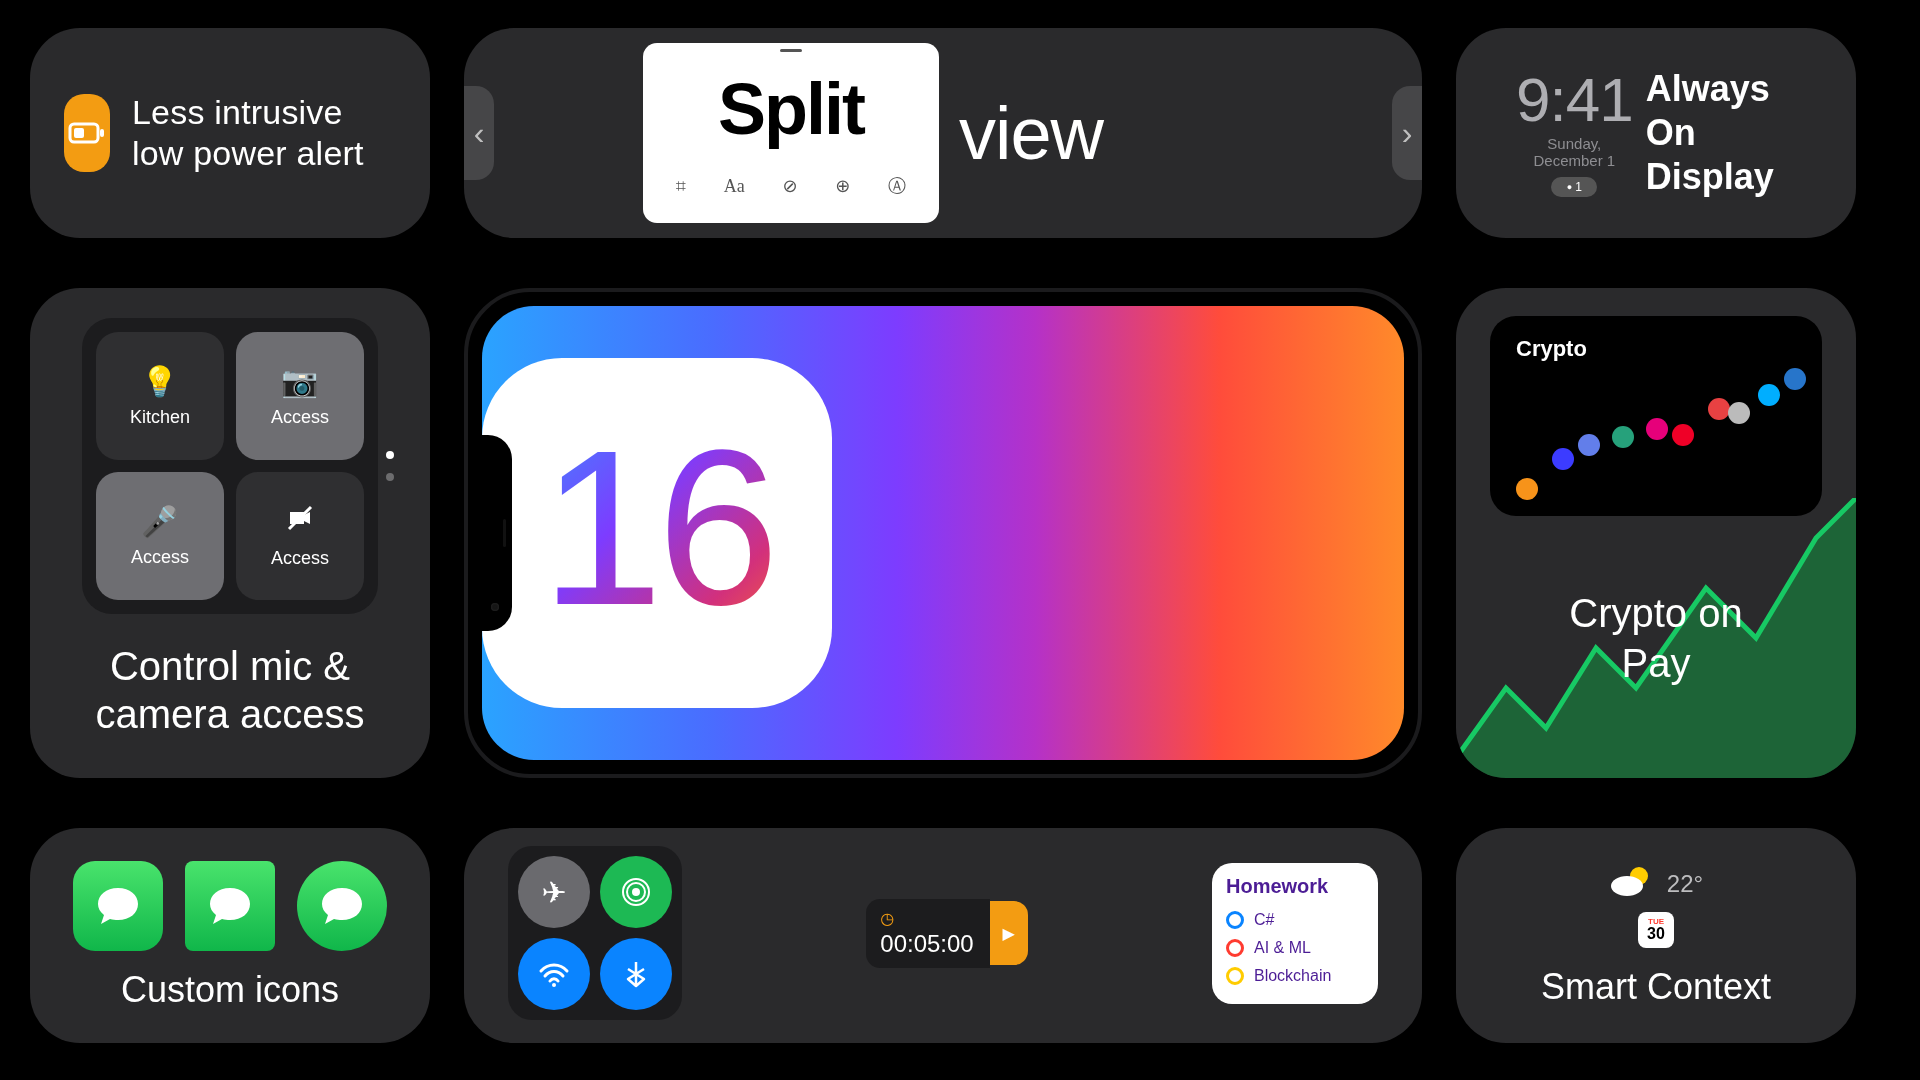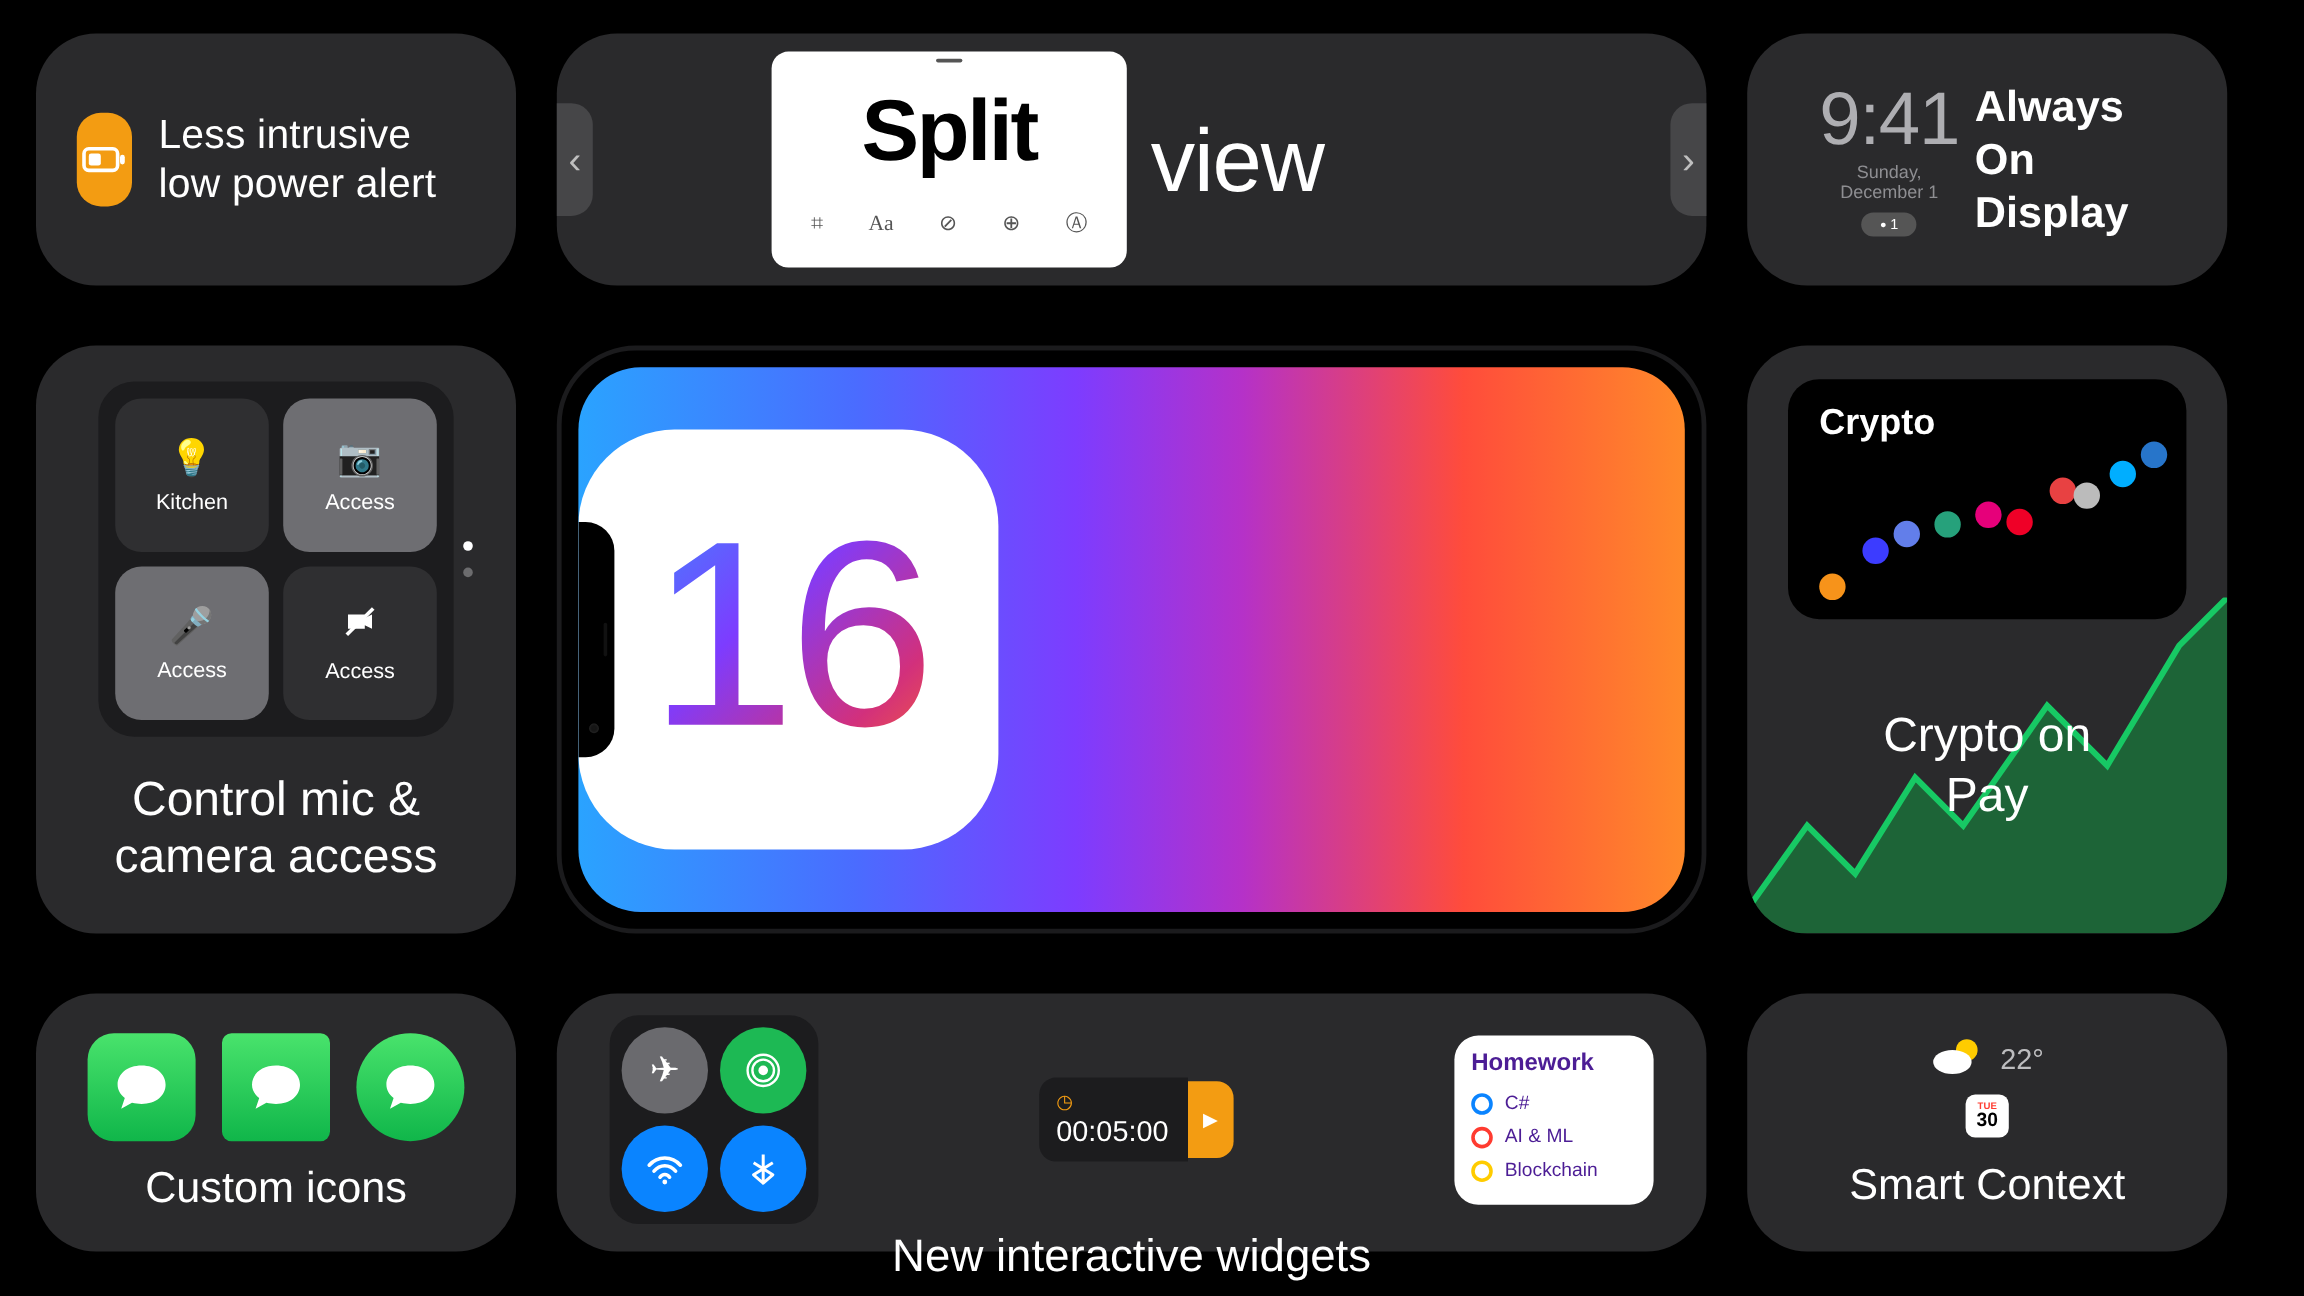--- a/index.html
+++ b/index.html
@@ -62,21 +62,21 @@
     .screen { width:100%; height:100%; border-radius:52px; overflow:hidden; background:linear-gradient(90deg,#2aa3ff 0%,#4a6cff 25%,#7d3cff 45%,#b531c8 60%,#ff4c3b 80%,#ff8a2a 100%); position:relative; display:flex; align-items:center; }
     .notch  { position:absolute; left:0; top:50%; transform:translateY(-50%); width:30px; height:196px; background:#000; border-radius:0 24px 24px 0; }
     .notch::after{content:''; position:absolute; right:6px; top:50%; transform:translateY(-50%); width:3px; height:28px; background:#111; border-radius:3px;}
     .notch .cam{position:absolute; left:9px; bottom:20px; width:8px; height:8px; border-radius:50%; background:#161616; box-shadow:inset 0 0 2px #333;}
     .ios-badge { width:350px; height:350px; background:#fff; border-radius:80px; display:flex; align-items:center; justify-content:center; }
     .ios-badge span{ font-size:220px; font-weight:500; background:linear-gradient(135deg,#3a8dff 0%,#7d3cff 40%,#d2307c 75%,#ff6a2a 100%); -webkit-background-clip:text; background-clip:text; color:transparent; letter-spacing:-6px; padding-bottom:10px;}
 
     
     .tile.crypto { left:1456px; top:288px; width:400px; height:490px; padding:28px 0 0 0; overflow:hidden; }
     .crypto-card { margin:0 34px; background:#000; border-radius:26px; height:200px; padding:20px 22px; position:relative; }
-    .crypto-card .hdr { font-size:30px; font-weight:600; display:flex; align-items:center; gap:4px;}
+    .crypto-card .hdr { font-size:22px; font-weight:600; display:flex; align-items:center; gap:4px;}
     .crypto-card .coins { position:absolute; left:22px; right:22px; bottom:14px; height:130px; }
     .crypto-card .coin { position:absolute; width:22px; height:22px; border-radius:50%; }
     .crypto .chart { position:absolute; left:0; right:0; bottom:0; height:280px; }
     .crypto .label { position:absolute; left:0; right:0; top:300px; text-align:center; font-size:40px; font-weight:500; line-height:1.25; }
 
     
     .tile.icons { left:30px; top:828px; width:400px; height:215px; display:flex; flex-direction:column; align-items:center; justify-content:center; gap:18px; }
     .icons-row { display:flex; gap:22px; }
     .msg-ico { width:90px; height:90px; border-radius:22px; background:linear-gradient(#49e36c,#10b64a); display:flex; align-items:center; justify-content:center; }
     .msg-ico.sq  { border-radius:8px; }
@@ -280,21 +280,20 @@
       <div class="item">
             <span class="ring" style="border-color:#ff3b30"></span>
             <span>AI &amp; ML</span>
           </div>
       <div class="item">
             <span class="ring" style="border-color:#ffcc00"></span>
             <span>Blockchain</span>
           </div>
     </div>
   </div>
-  <div class="cap">New interactive widgets</div>
 </div>
 
 <div class="tile context">
   <div class="row1">
     <span><svg width="44" height="34" viewBox="0 0 44 34">
             <circle cx="30" cy="12" r="9" fill="#ffcc00"></circle>
             <ellipse cx="18" cy="22" rx="16" ry="10" fill="#fff"></ellipse>
           </svg></span>
     <span>22°</span>
   </div>

